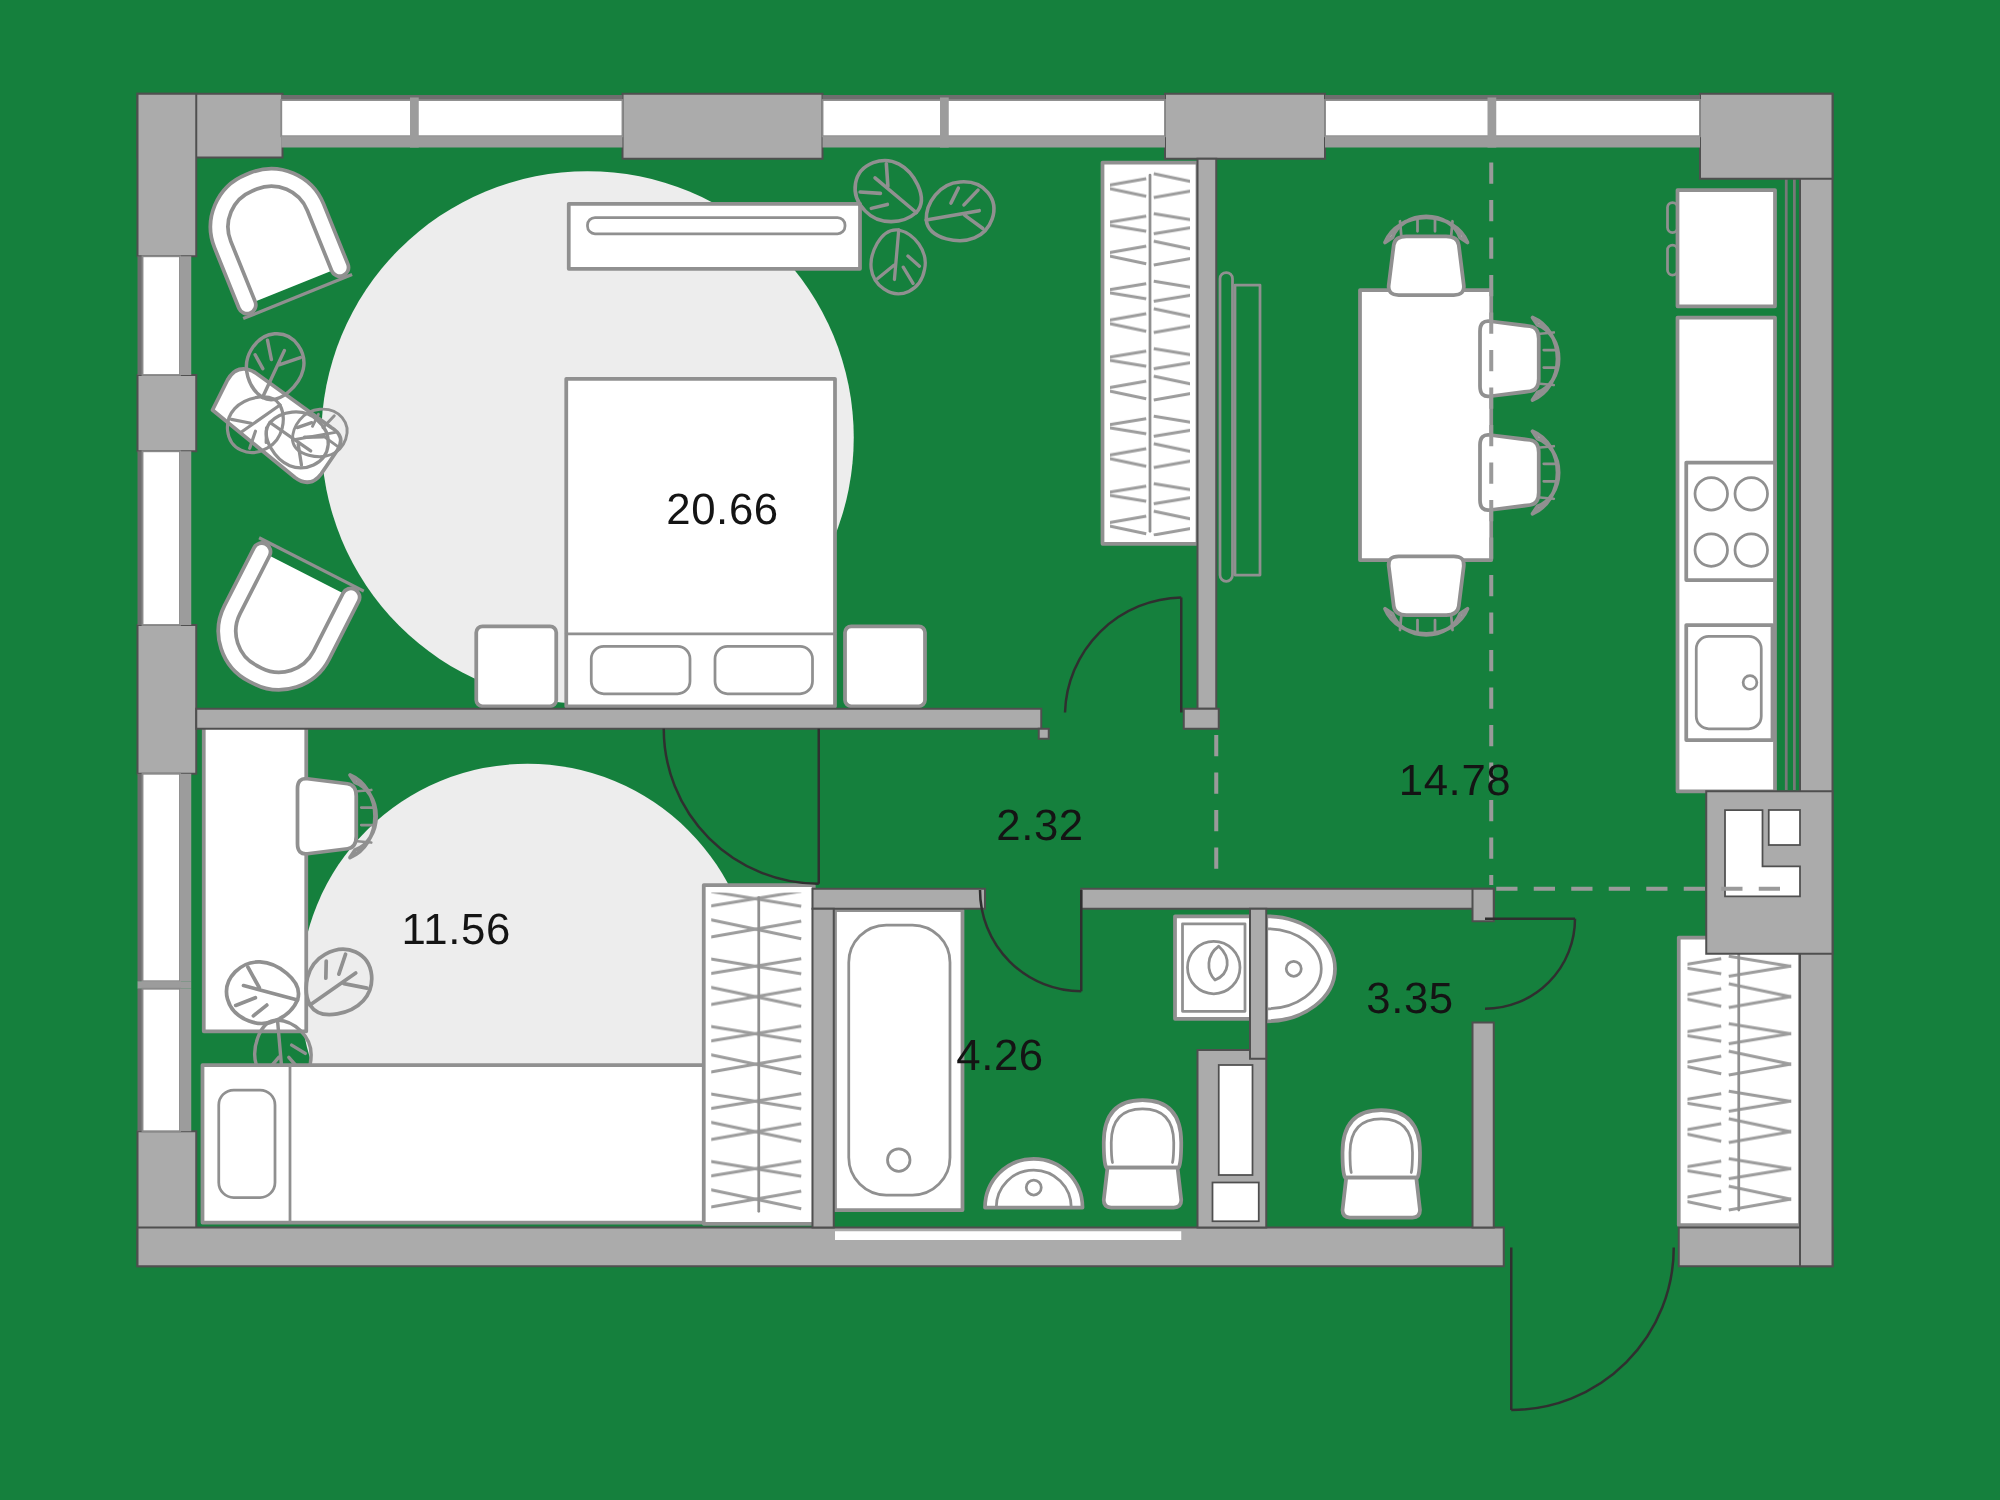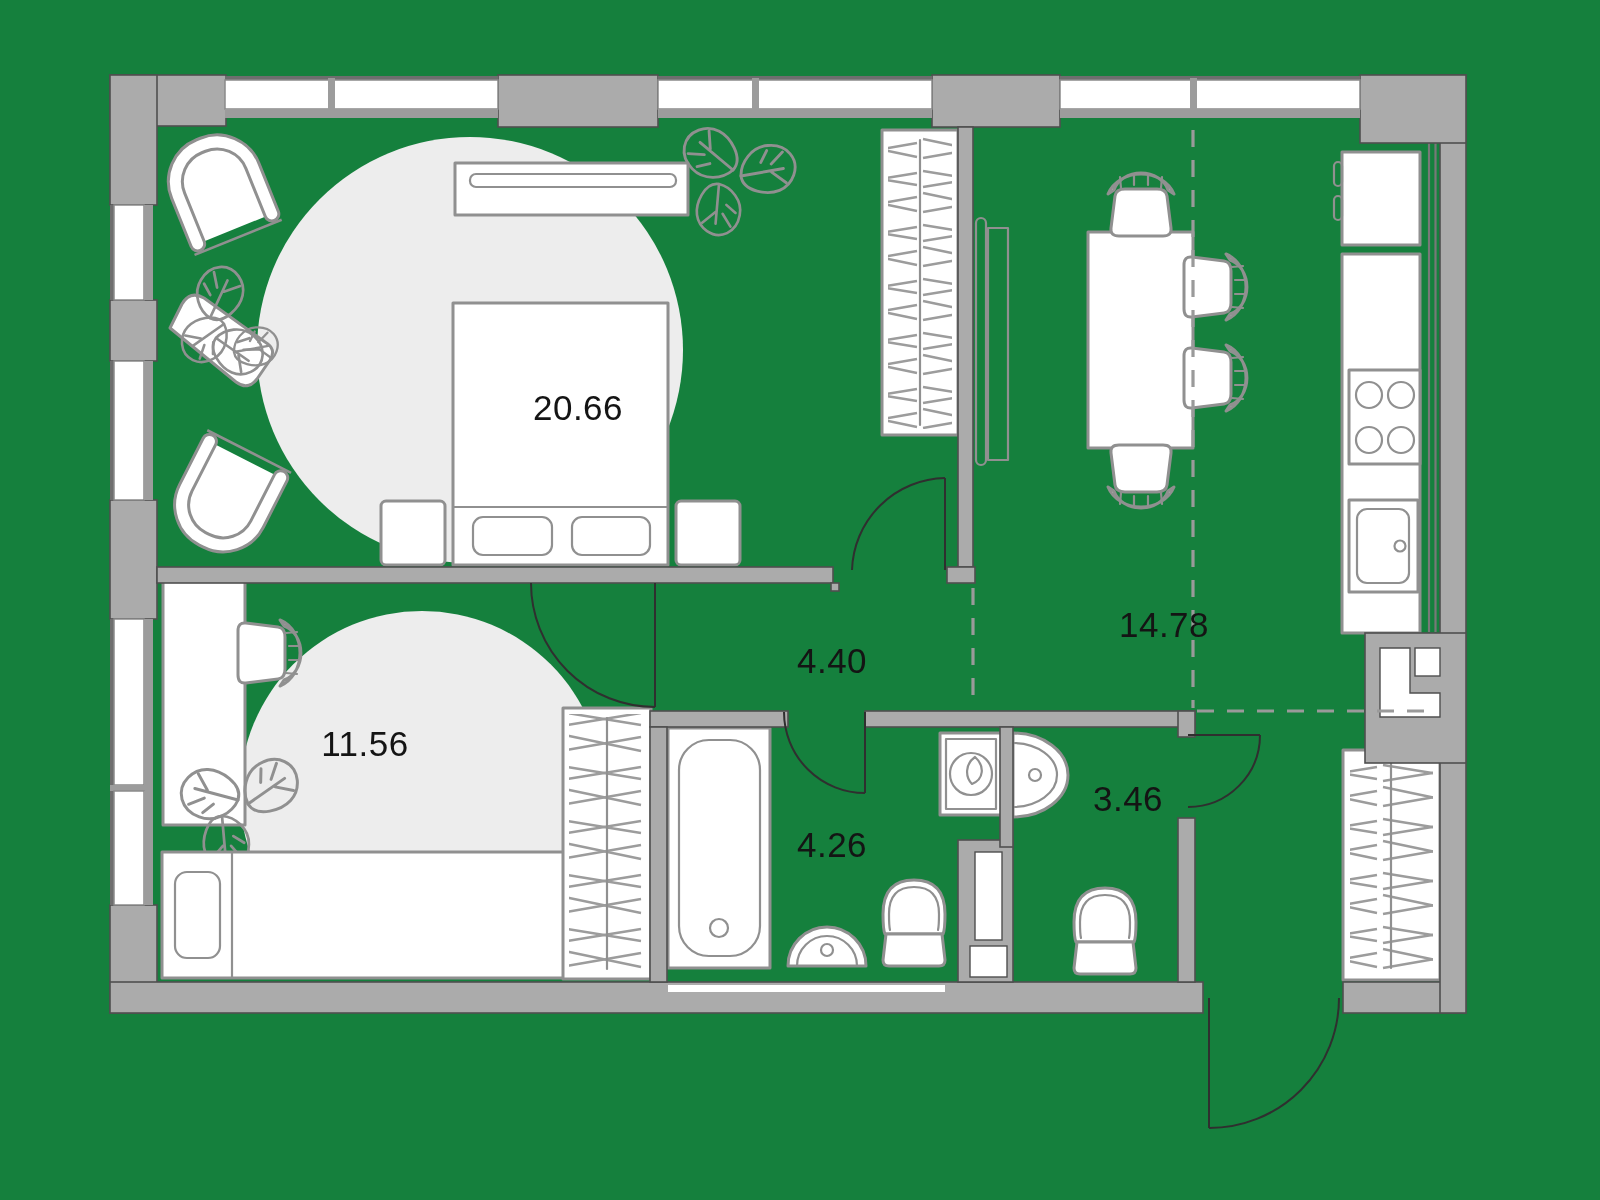--- a/index.html
+++ b/index.html
@@ -335,17 +335,17 @@
 
   <g>
     <path class="dashed" d="M973,588 L973,708"></path>
     <path class="dashed" d="M1193,130 L1193,708"></path>
     <path class="dashed" d="M1197,711 L1437,711"></path>
   </g>
 </svg>
 
   <div class="room-label" style="left:578px;top:408px;">20.66</div>
   <div class="room-label" style="left:365px;top:744px;text-align:center;">11.56</div>
-  <div class="room-label" style="left:832px;top:661px;">4.40</div>
+  <div class="room-label" style="left:832px;top:661px;">2.32</div>
   <div class="room-label" style="left:1164px;top:625px;">14.78</div>
-  <div class="room-label" style="left:832px;top:845px;">4.26</div>
-  <div class="room-label" style="left:1128px;top:799px;">3.46</div>
+  <div class="room-label" style="left:800px;top:845px;">4.26</div>
+  <div class="room-label" style="left:1128px;top:799px;">3.35</div>
 </div>
 
 </body></html>

